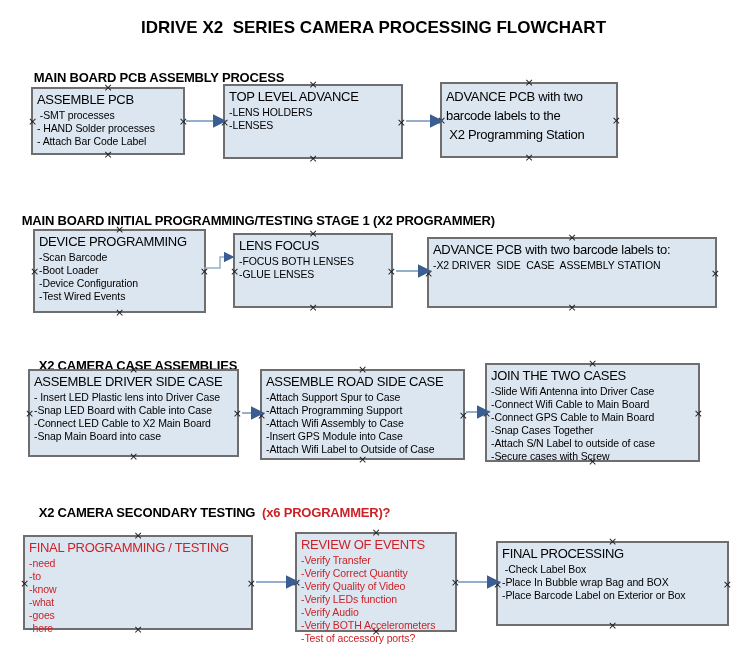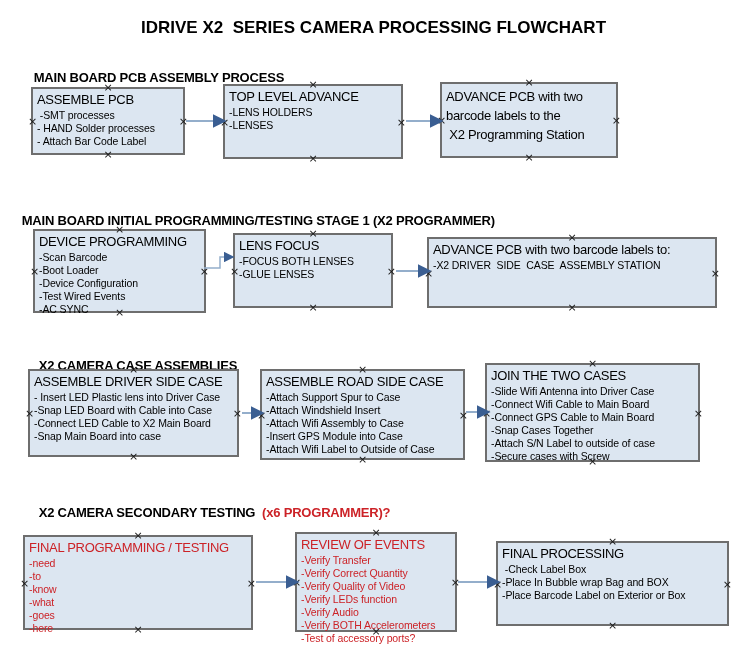--- a/index.html
+++ b/index.html
@@ -95,21 +95,20 @@
       <span class="handle h-r">×</span>
     </div>
 
   <div class="box" style="left:33px;top:229px;width:173px;height:84px;">
     <div class="box-title">DEVICE PROGRAMMING</div>
     <div class="box-items">
         <div class="item">-Scan Barcode</div>
         <div class="item">-Boot Loader</div>
         <div class="item">-Device Configuration</div>
         <div class="item">-Test Wired Events</div>
-        <div class="item">-AC SYNC</div>
       </div>
   <span class="handle h-t">×</span>
       <span class="handle h-b">×</span>
       <span class="handle h-l">×</span>
       <span class="handle h-r">×</span>
     </div>
   <div class="box" style="left:233px;top:233px;width:160px;height:75px;">
     <div class="box-title">LENS FOCUS</div>
     <div class="box-items">
         <div class="item">-FOCUS BOTH LENSES</div>
@@ -141,21 +140,21 @@
       </div>
   <span class="handle h-t">×</span>
       <span class="handle h-b">×</span>
       <span class="handle h-l">×</span>
       <span class="handle h-r">×</span>
     </div>
   <div class="box" style="left:260px;top:369px;width:205px;height:91px;">
     <div class="box-title">ASSEMBLE ROAD SIDE CASE</div>
     <div class="box-items">
         <div class="item">-Attach Support Spur to Case</div>
-        <div class="item">-Attach Windshield Insert</div>
+        <div class="item">-Attach Programming Support</div>
         <div class="item">-Attach Wifi Assembly to Case</div>
         <div class="item">-Insert GPS Module into Case</div>
         <div class="item">-Attach Wifi Label to Outside of Case</div>
       </div>
   <span class="handle h-t">×</span>
       <span class="handle h-b">×</span>
       <span class="handle h-l">×</span>
       <span class="handle h-r">×</span>
     </div>
   <div class="box" style="left:485px;top:363px;width:215px;height:99px;">

